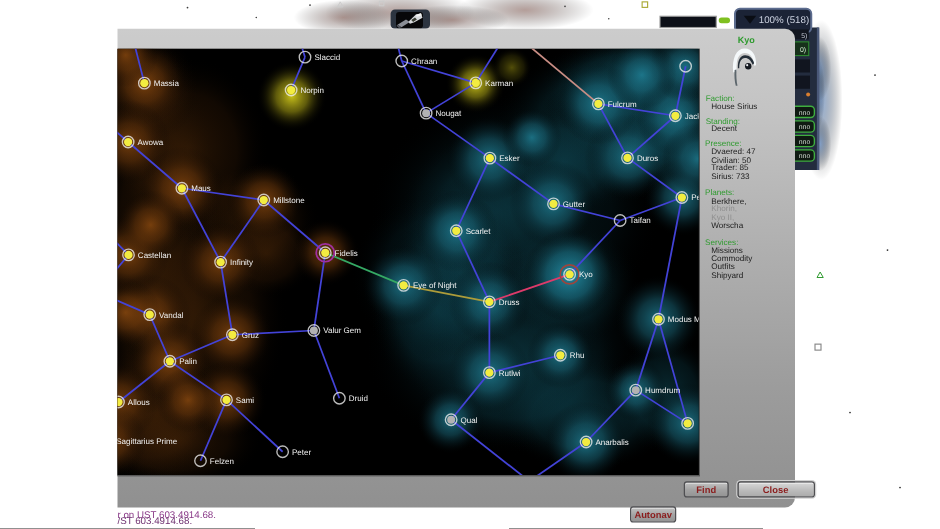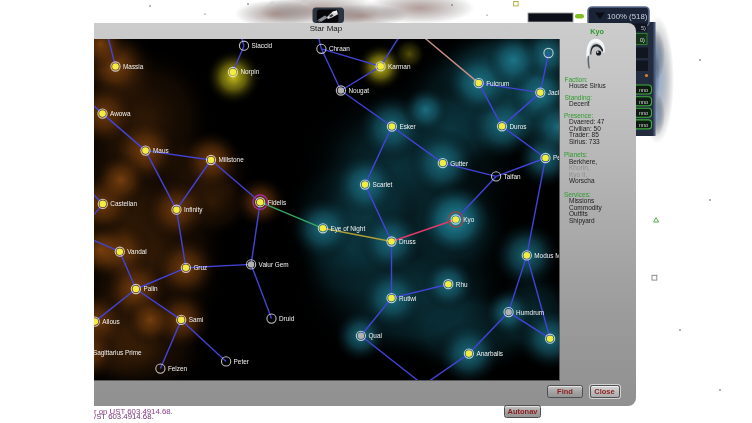--- a/index.html
+++ b/index.html
@@ -86,21 +86,20 @@
 <rect x="44" y="119.9" width="22.5" height="9" rx="3" fill="#0f1a12" stroke="#3fae3f" stroke-width="1.1"></rect>
 <text x="54" y="126.7" font-size="5.5" fill="#d2dad2">nno</text>
 <circle cx="115" cy="60" r="0.7" fill="#303030"></circle>
       <circle cx="125" cy="200" r="0.7" fill="#2c2c2c"></circle>
       <circle cx="95" cy="330" r="0.7" fill="#303030"></circle>
       <circle cx="135" cy="390" r="0.7" fill="#2c2c2c"></circle>
 <path d="M 68.6,222 L 71.1,217.6 L 73.6,222 Z" fill="none" stroke="#2f9b2f" stroke-width="0.8"></path>
 <rect x="67" y="275.3" width="4.8" height="4.8" fill="none" stroke="#858585" stroke-width="0.9"></rect>
 </svg>
   <div id="dialog"></div>
-  <div id="title">Star Map</div>
   <div id="mapbox">
   <svg id="mapsvg" width="465" height="341" viewBox="0 0 465 341">
   <defs>
 <radialGradient id="go">
             <stop offset="0%" stop-color="rgba(140,74,15,0.8)"></stop>
             <stop offset="45%" stop-color="rgba(108,56,11,0.5)"></stop>
             <stop offset="75%" stop-color="rgba(55,28,6,0.22)"></stop>
             <stop offset="100%" stop-color="rgba(0,0,0,0)"></stop>
           </radialGradient>
 <radialGradient id="gow">
@@ -400,16 +399,16 @@
 <div class="ptxt pgray" style="left:569px;top:165.2px;">Khorin,</div>
 <div class="ptxt pgray" style="left:569px;top:171.8px;">Kyo II,</div>
 <div class="ptxt" style="left:569px;top:178.4px;">Worscha</div>
 <div class="ptxt pgreen" style="left:564px;top:191.5px;">Services:</div>
 <div class="ptxt" style="left:569px;top:198.1px;">Missions</div>
 <div class="ptxt" style="left:569px;top:204.7px;">Commodity</div>
 <div class="ptxt" style="left:569px;top:211.3px;">Outfits</div>
 <div class="ptxt" style="left:569px;top:217.9px;">Shipyard</div>
   <div class="btn" style="left:504px;top:384.5px;width:37px;margin-top:20px;">Autonav</div>
   <div class="btn" style="left:547px;top:384.5px;width:36px;">Find</div>
-  <div class="btn" style="left:589.5px;top:384.5px;width:30px;background:linear-gradient(to bottom,#d8d8d8,#bcbcbc 55%,#ababab);box-shadow:0 0 0 1px #d2d2d2, inset 0 1px 0 rgba(255,255,255,0.6);">Close</div>
+  <div class="btn" style="left:589.5px;top:384.5px;width:62px;background:linear-gradient(to bottom,#d8d8d8,#bcbcbc 55%,#ababab);box-shadow:0 0 0 1px #d2d2d2, inset 0 1px 0 rgba(255,255,255,0.6);">Close</div>
   <div class="purple" style="left:94px;top:407.0px;">r on UST 603.4914.68.</div>
   <div class="purple" style="left:94px;top:412.0px;color:#6e3070;">/ST 603.4914.68.</div>
 </div>
 
 </body></html>

